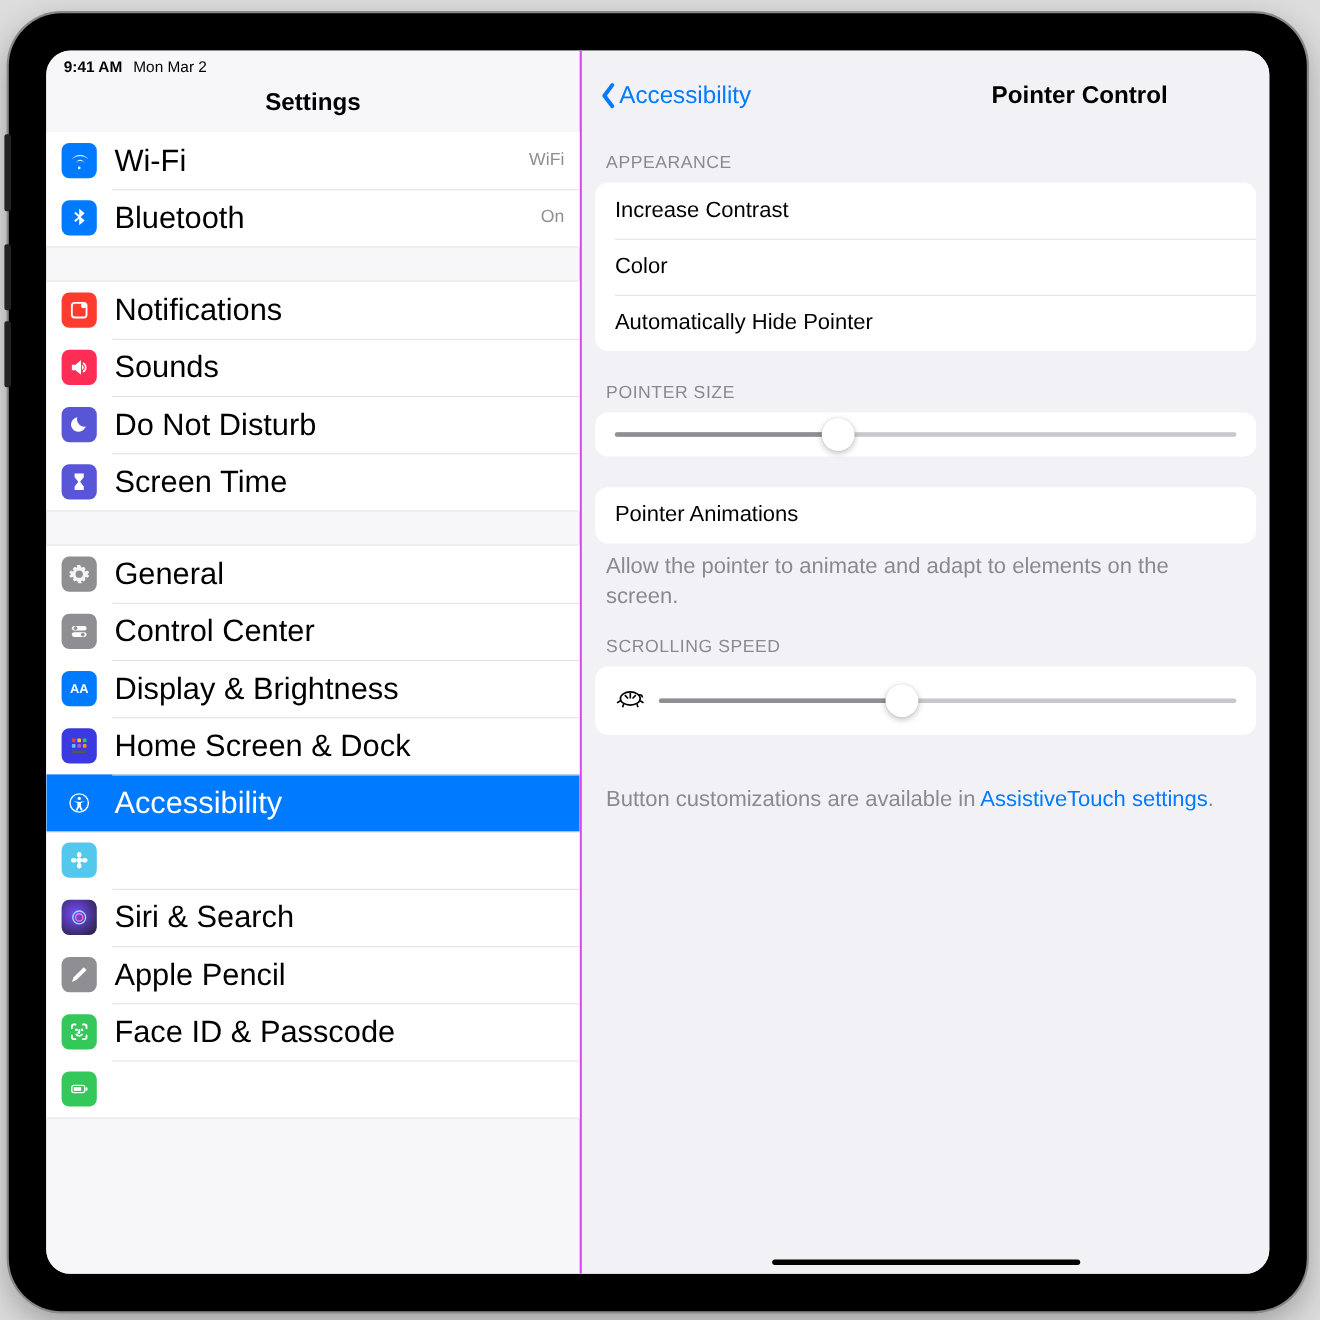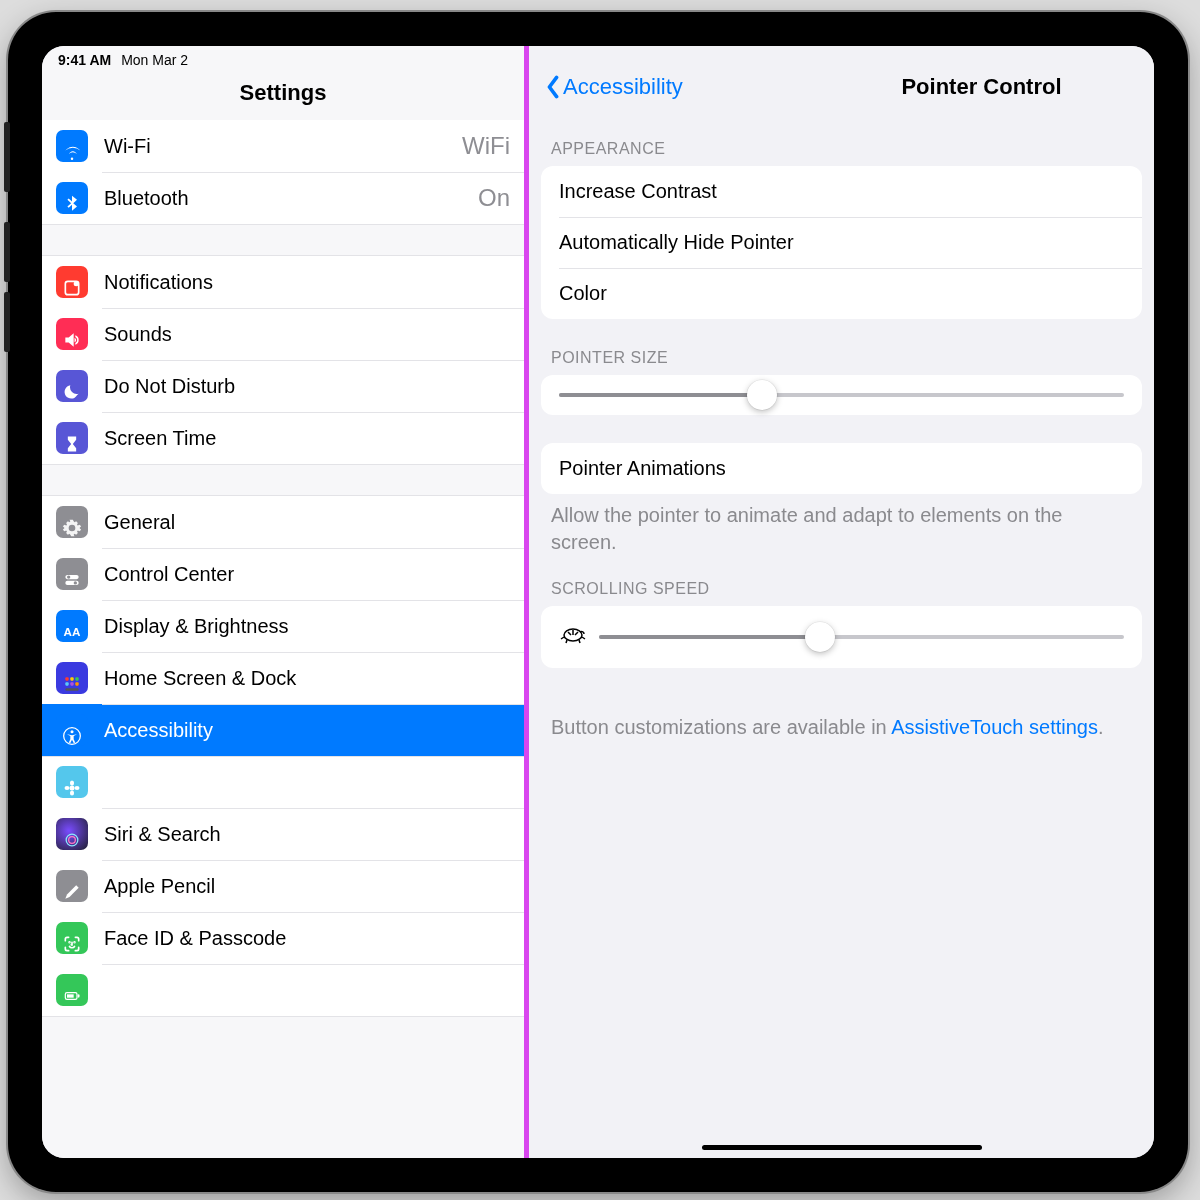--- a/index.html
+++ b/index.html
@@ -50,21 +50,21 @@
   .content {
     display: flex;
     flex: 1;
     margin-top: 0;
     height: 100%;
   }
 
   
   .sidebar {
     width: 487px;
-    border-right: 5px solid #d946ef;
+    border-right: 2px solid #d946ef;
     background: #f7f7f9;
     display: flex;
     flex-direction: column;
   }
   .sidebar-title {
     text-align: center;
     font-size: 22px;
     font-weight: 700;
     color: #000;
     margin-top: 34px;
@@ -102,33 +102,33 @@
     background: #007aff;
   }
   .row.selected .row-label,
   .row.selected .row-value { color: #fff; }
   .row.selected + .row::before { left: 0; }
   .icon-box {
     width: 32px;
     height: 32px;
     border-radius: 7px;
     display: flex;
-    align-items: flex-end;
+    align-items: center;
     justify-content: center;
     margin-right: 16px;
     flex-shrink: 0;
   }
   .icon-box svg { width: 20px; height: 20px; }
   .row-label {
-    font-size: 20px;
+    font-size: 28px;
     color: #000;
     flex: 1;
   }
   .row-value {
-    font-size: 24px;
+    font-size: 16px;
     color: #8e8e93;
   }
 
   
   .detail {
     flex: 1;
     background: #f2f2f6;
     padding: 0 0 0 0;
     display: flex;
     flex-direction: column;
@@ -442,24 +442,24 @@
           </div>
           <div class="detail-title">Pointer Control</div>
         </div>
 
         <div class="section-header">APPEARANCE</div>
         <div class="cell-group">
           <div class="cell">
             <span>Increase Contrast</span>
           </div>
           <div class="cell">
+            <span>Color</span>
+          </div>
+          <div class="cell">
             <span>Automatically Hide Pointer</span>
-          </div>
-          <div class="cell">
-            <span>Color</span>
           </div>
         </div>
 
         <div class="section-header">POINTER SIZE</div>
         <div class="slider-cell">
           <div class="slider-track">
             <div class="slider-fill" style="width:36%"></div>
             <div class="slider-thumb" style="left:36%"></div>
           </div>
         </div>

